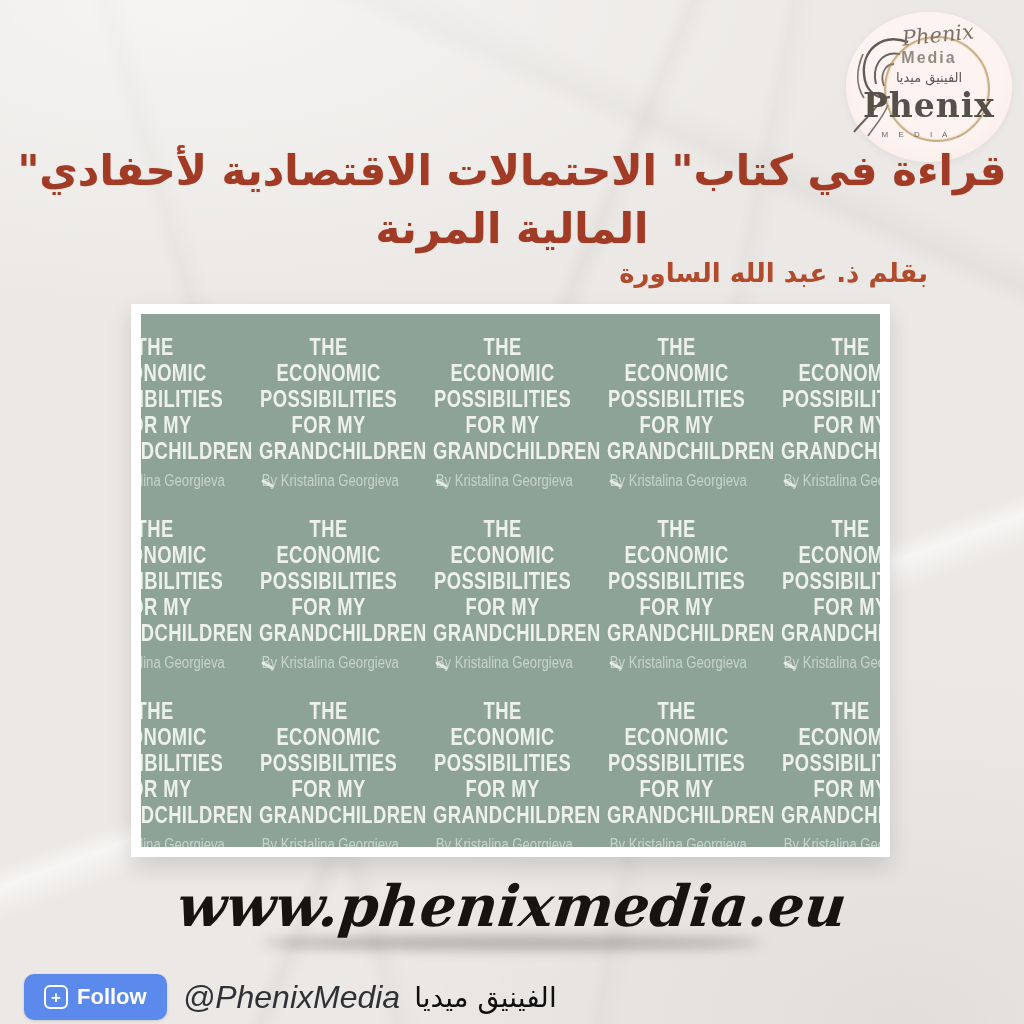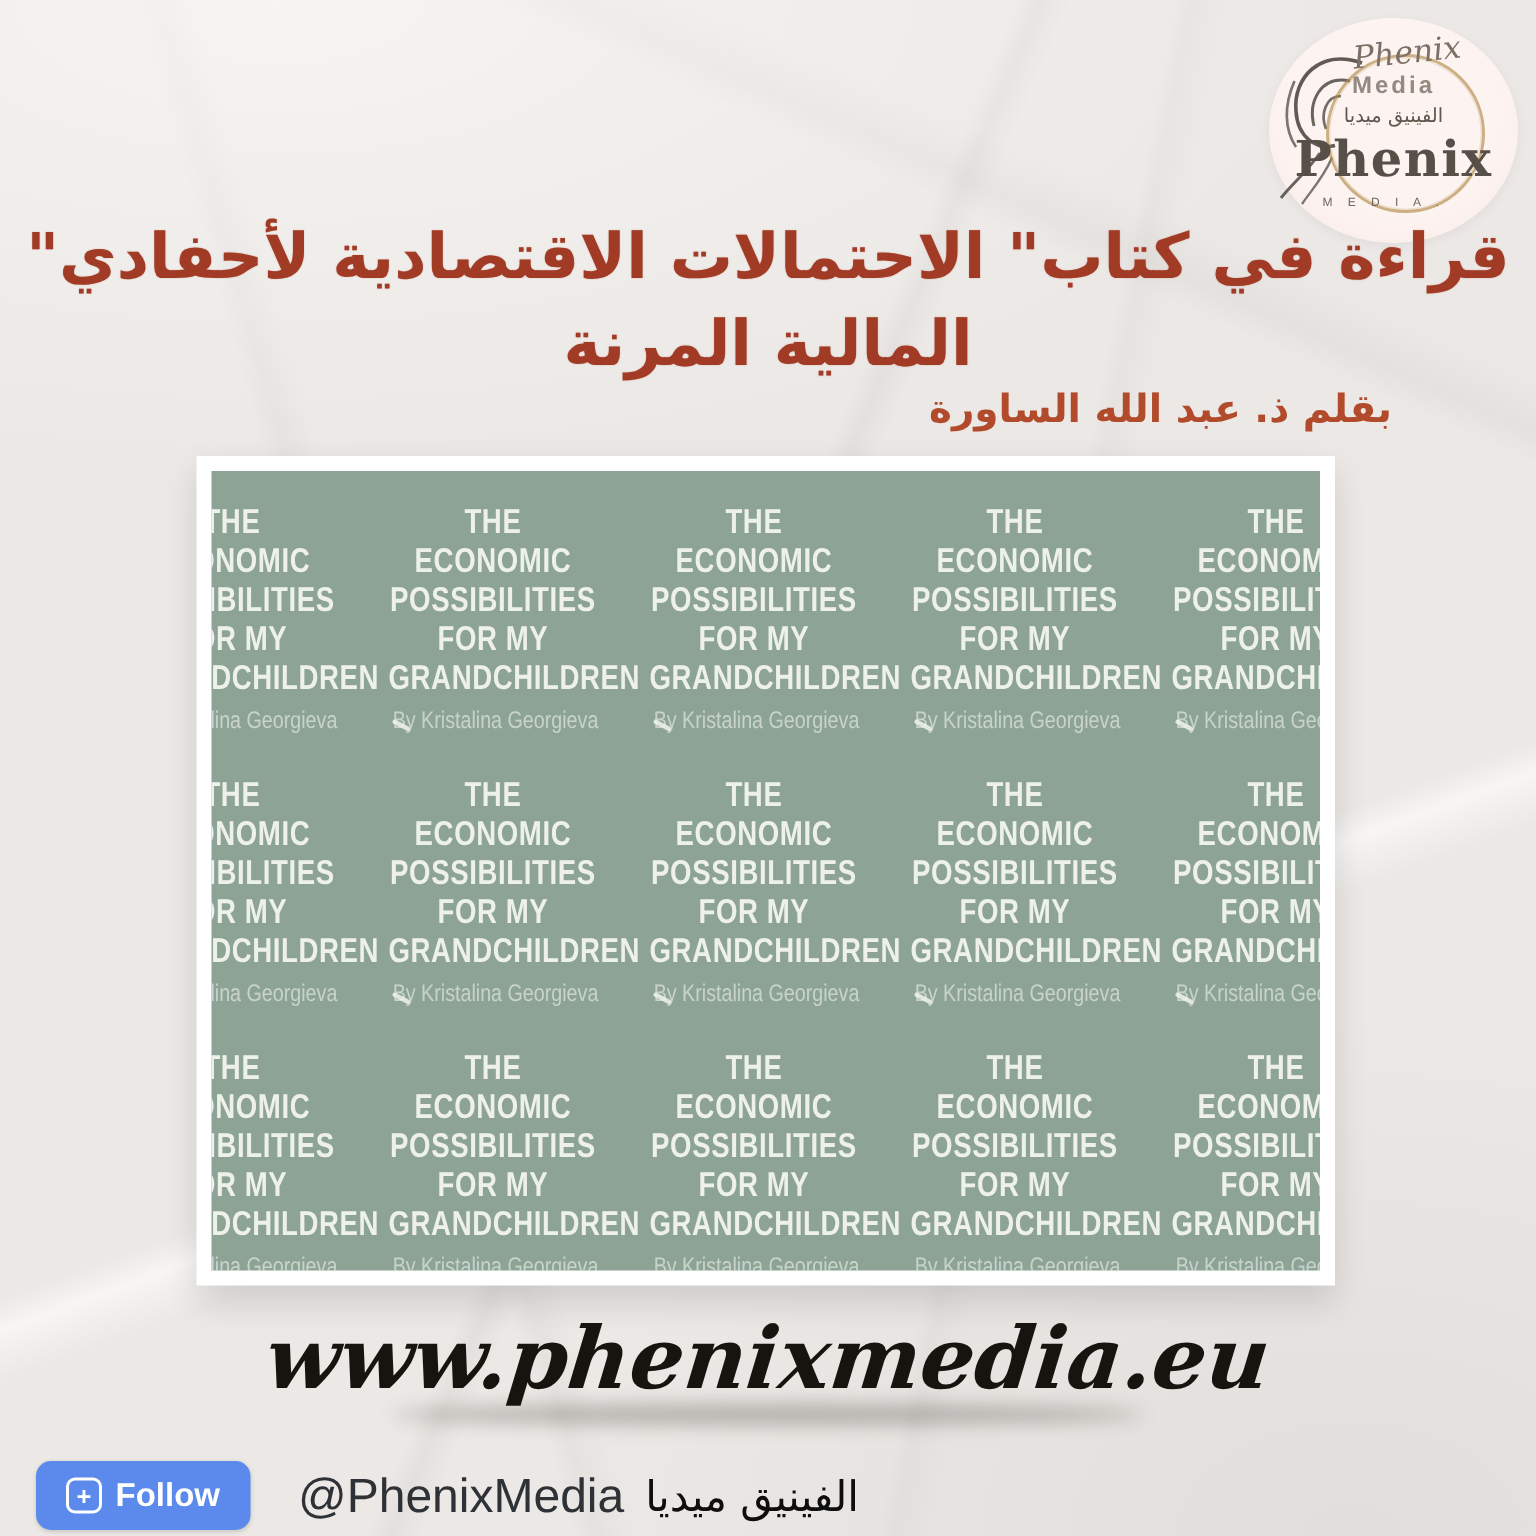--- a/index.html
+++ b/index.html
@@ -63,21 +63,21 @@
     color:#17140f;transform:skewX(-6deg);}
 
   
   .social{position:absolute;left:24px;top:974px;display:flex;align-items:center;}
   .follow{display:inline-flex;align-items:center;gap:9px;height:46px;padding:0 20px;
     border:none;border-radius:10px;background:#5b8aec;color:#fff;font-size:22px;
     font-family:"Liberation Sans",sans-serif;font-weight:bold;cursor:pointer;
     box-shadow:0 1px 3px rgba(0,0,0,.15);}
   .plus-icon{display:inline-flex;align-items:center;justify-content:center;width:20px;height:20px;
     border:2px solid #fff;border-radius:6px;font-size:17px;font-weight:bold;line-height:1;}
-  .handle{margin-left:32px;font-size:32px;color:#2e3237;}
+  .handle{margin-left:16px;font-size:32px;color:#2e3237;font-style:italic;}
   .page-ar{margin-left:14px;font-family:"DejaVu Sans",sans-serif;font-size:28px;color:#0e0e0e;}
 </style>
 </head>
 <body>
 
 <div class="canvas">
 
   <div class="logo">
     <svg width="72" height="112" viewBox="0 0 72 112" fill="none">
       <path d="M58,16 C30,6 12,26 14,48 C15,66 28,74 40,71" stroke="#45403a" stroke-width="2.4" fill="none" opacity=".85"></path>

